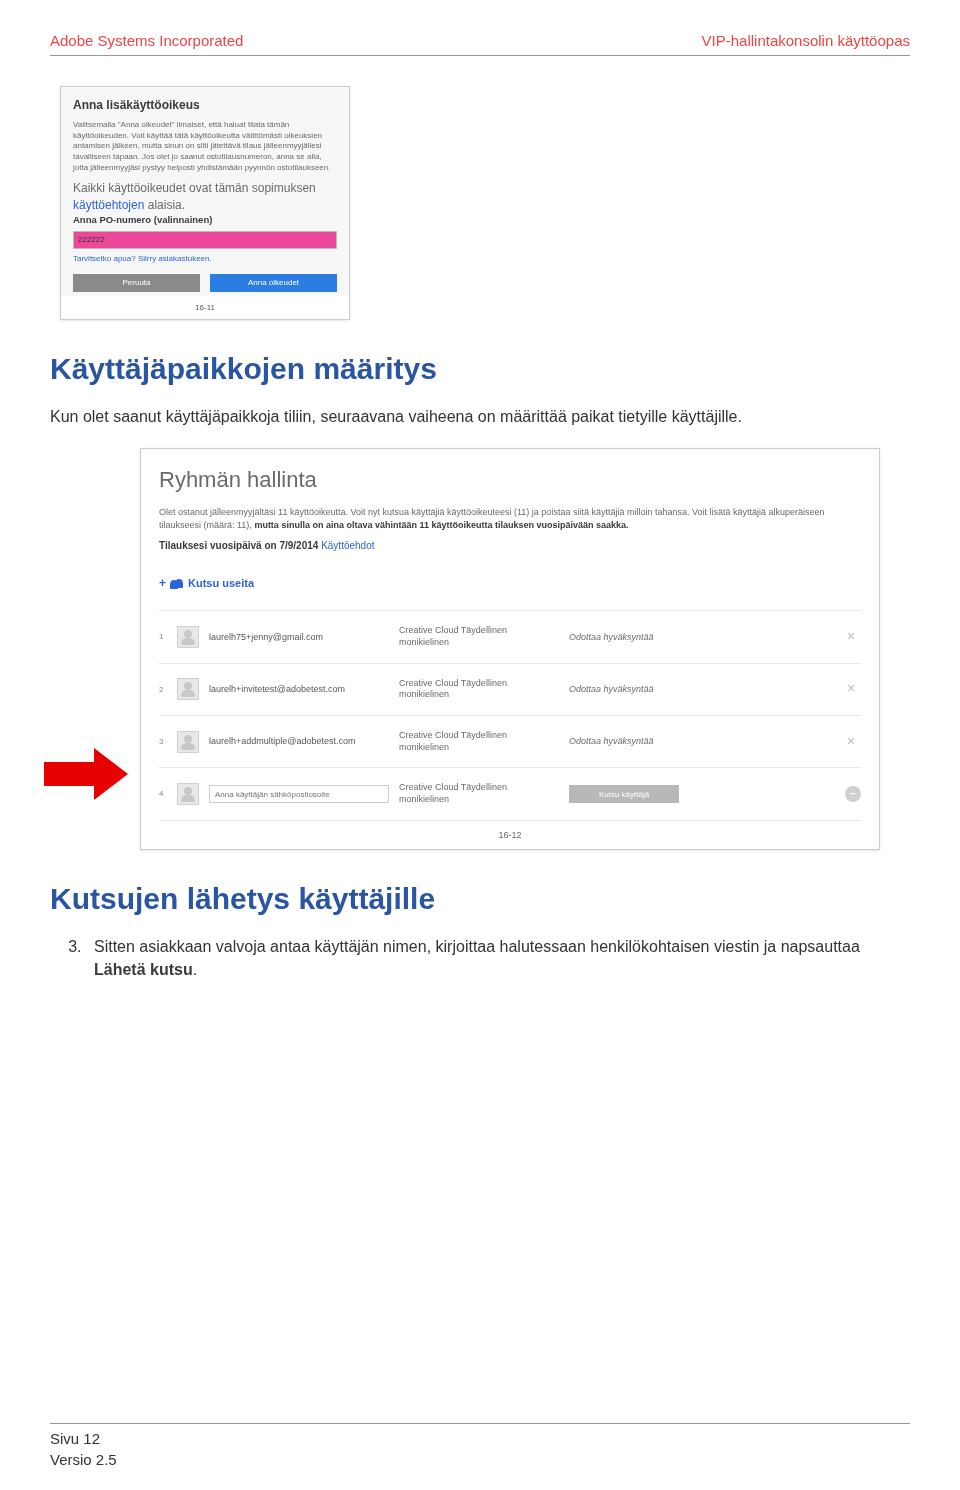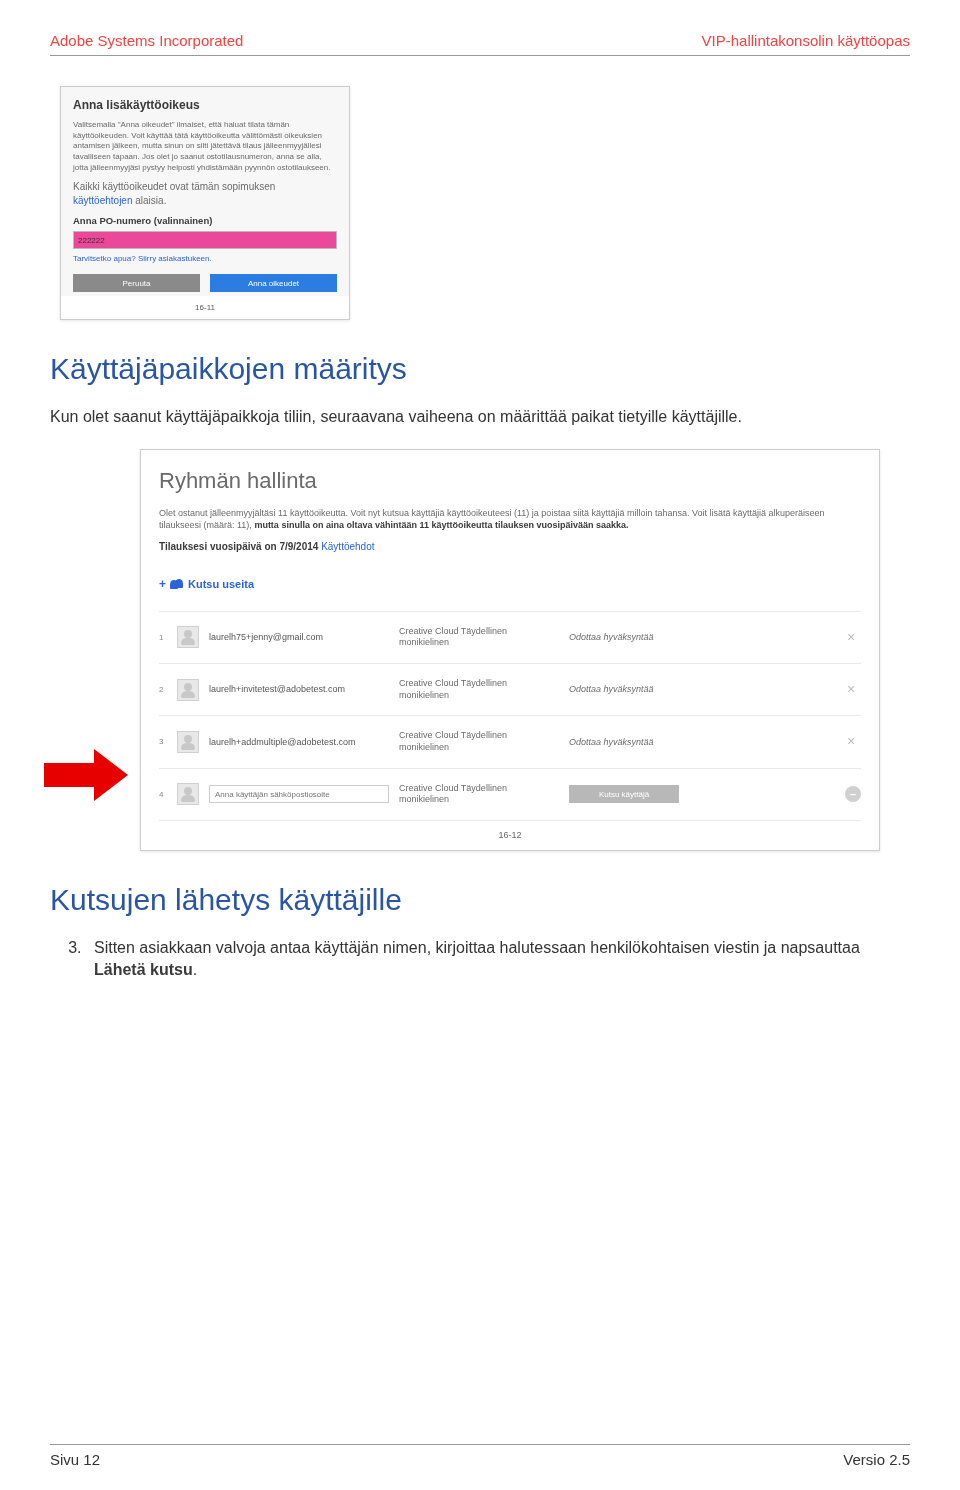--- a/index.html
+++ b/index.html
@@ -30,36 +30,37 @@
     position: absolute;
     bottom: 20px;
     left: 50px;
     right: 50px;
     display: flex;
     justify-content: space-between;
     font-size: 15px;
     color: #333;
     border-top: 1px solid #999;
     padding-top: 4px;
+    flex-direction: column;
   }
 
   
   .shot1 {
     width: 290px;
     border: 1px solid #ccc;
     background: #fff;
     font-size: 9px;
     color: #6a6a6a;
     margin-left: 10px;
     box-shadow: 0 1px 3px rgba(0,0,0,0.1);
   }
   .shot1-inner { padding: 10px 12px 4px 12px; background: #f7f7f7; }
   .shot1-title { color: #3a3a3a; font-size: 12px; font-weight: 600; margin-bottom: 6px; }
   .shot1-desc { font-size: 8px; line-height: 1.35; margin-bottom: 6px; }
-  .shot1-terms { font-size: 10px; margin-bottom: 6px; }
+  .shot1-terms { font-size: 12px; }
   .shot1-link { color: #2a64d6; }
   .shot1-po-label { font-size: 9.5px; color: #3a3a3a; font-weight: 600; margin-bottom: 4px; }
   .shot1-input {
     width: 100%;
     height: 18px;
     border: 1px solid #bbb;
     background: #ec4899;
     font-size: 8px;
     padding: 0 4px;
     color: #333;
@@ -75,21 +76,21 @@
     display: flex; align-items: center; justify-content: center;
     border: none;
   }
   .btn-cancel { background: #8a8a8a; }
   .btn-primary { background: #2b7de1; }
   .shot1-fignum { text-align: center; font-size: 8px; color: #555; padding: 6px 0; background: #fff; }
 
   
   h1.section {
     font-size: 30px;
-    font-weight: 400;
+    font-weight: 700;
     color: #2955a3;
     margin: 28px 0 16px 0;
   }
   p.body { font-size: 16px; color: #333; margin-bottom: 12px; }
   ol.steps { margin-left: 36px; font-size: 16px; color: #333; }
   ol.steps li { margin-bottom: 10px; padding-left: 8px; }
 
   
   .shot2-wrap { position: relative; margin: 20px 0 10px 0; }
   .arrow-red {

